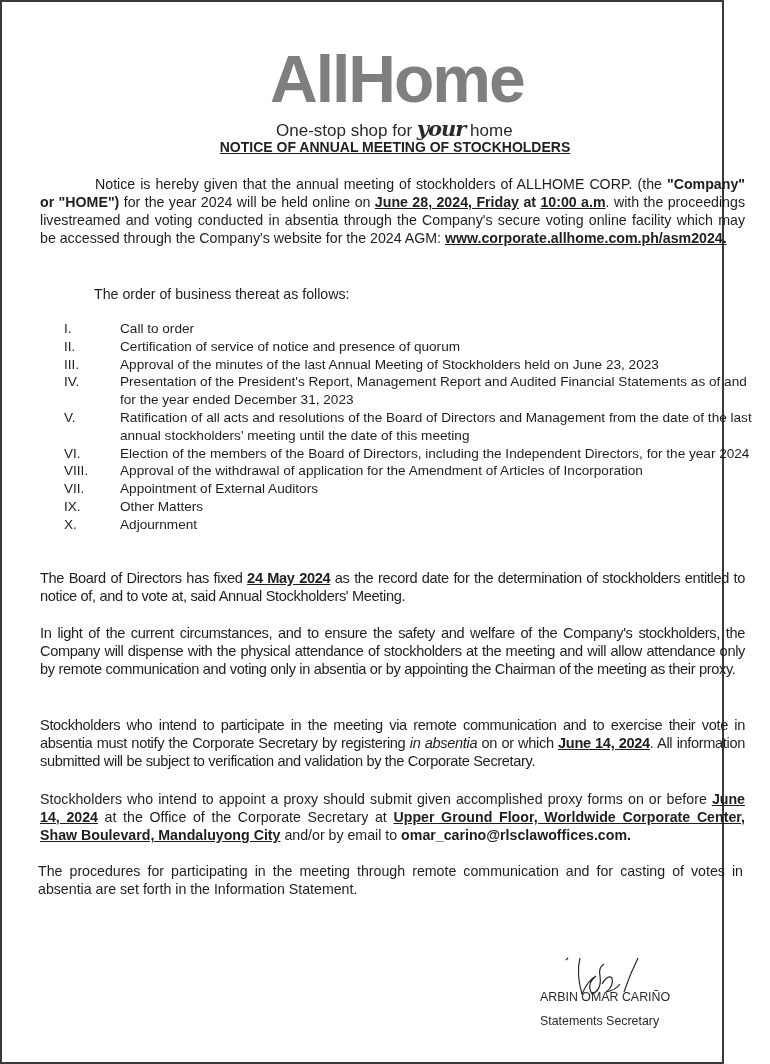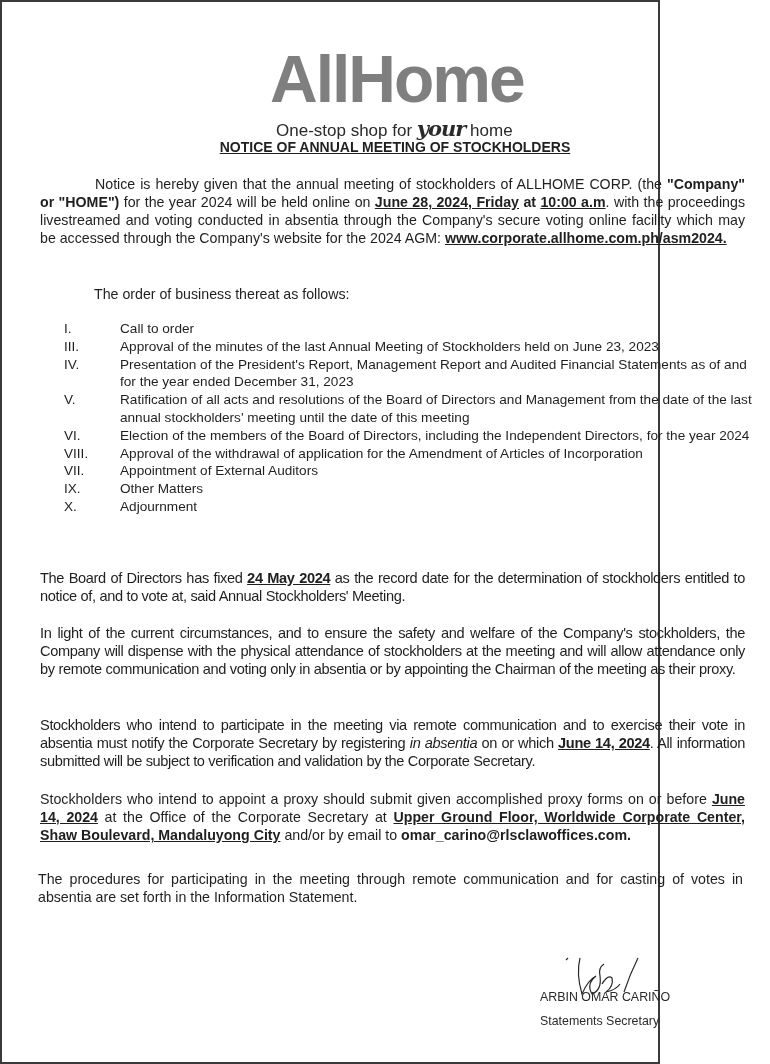--- a/index.html
+++ b/index.html
@@ -1,18 +1,18 @@
 <!DOCTYPE html>
 <html><head>
 <meta charset="utf-8">
 <style>
   html, body { margin: 0; padding: 0; background: #ffffff; }
   body { width: 770px; height: 1064px; overflow: hidden; }
   .page {
-    position: relative; width: 660px; height: 1064px; box-sizing: border-box;
+    position: relative; width: 724px; height: 1064px; box-sizing: border-box;
     border-top: 2px solid #3a3a3a; border-left: 2px solid #3a3a3a;
     border-right: 2px solid #3a3a3a; border-bottom: 2px solid #3a3a3a;
     background: #ffffff; color: #1f1f1f;
     font-family: "Liberation Sans", sans-serif;
   }
   .logo { position: absolute; left: 268px; top: 44px; width: 250px; height: 90px; }
   .logo-word {
     position: absolute; left: 0; top: 0; font-family: "Liberation Sans", sans-serif;
     font-weight: bold; font-size: 66px; color: #7f7f7f; letter-spacing: -2px; line-height: 66px;
   }
@@ -64,20 +64,24 @@
   </div>
 
   <div class="order-intro">The order of business thereat as follows:</div>
 
   <div class="agenda" id="agenda">
       <div class="agenda-row">
         <div class="agenda-num">I.</div>
         <div class="agenda-text">Call to order</div>
       </div>
       <div class="agenda-row">
+        <div class="agenda-num">II.</div>
+        <div class="agenda-text">Certification of service of notice and presence of quorum</div>
+      </div>
+      <div class="agenda-row">
         <div class="agenda-num">III.</div>
         <div class="agenda-text">Approval of the minutes of the last Annual Meeting of Stockholders held on June 23, 2023</div>
       </div>
       <div class="agenda-row">
         <div class="agenda-num">IV.</div>
         <div class="agenda-text">Presentation of the President's Report, Management Report and Audited Financial Statements as of and for the year ended December 31, 2023</div>
       </div>
       <div class="agenda-row">
         <div class="agenda-num">V.</div>
         <div class="agenda-text">Ratification of all acts and resolutions of the Board of Directors and Management from the date of the last annual stockholders'  meeting until the date of this meeting</div>
@@ -111,21 +115,21 @@
   <div class="para condensed" style="top:622px;">In light of the current circumstances, and to ensure the safety and welfare of the Company's stockholders, the Company will dispense with the physical attendance of stockholders at the meeting and will allow attendance only by remote communication and voting only in absentia or by appointing the Chairman of the meeting as their proxy.</div>
 
   <div class="para condensed" style="top:714px;">
     <span>Stockholders who intend to participate in the meeting via remote communication and to exercise their vote in absentia must notify the Corporate Secretary by registering </span><i>in absentia</i><span> on or which </span><span class="u">June 14, 2024</span><span>.  All information submitted will be subject to verification and validation by the Corporate Secretary.</span>
   </div>
 
   <div class="para" style="top:788px;">
     <span>Stockholders who intend to appoint a proxy should submit given accomplished proxy forms on or before </span><span class="u">June 14, 2024</span><span> at the Office of the Corporate Secretary at </span><span class="u">Upper Ground Floor, Worldwide Corporate Center, Shaw Boulevard, Mandaluyong City</span><span> and/or by email to </span><b>omar_carino@rlsclawoffices.com.</b>
   </div>
 
-  <div class="para" style="top:860px; left:36px;margin-top:8px;">The procedures for participating in the meeting through remote communication and for casting of votes in absentia are set forth in the Information Statement.</div>
+  <div class="para" style="top:860px; left:36px;">The procedures for participating in the meeting through remote communication and for casting of votes in absentia are set forth in the Information Statement.</div>
 
   <div class="sig-area">
     <svg class="sig-svg" viewBox="0 0 100 46">
       <path d="M8 6 L10 4 M22 4 Q18 20 24 40 Q30 26 38 22 Q28 30 34 40 Q44 36 42 22 Q40 14 46 10 M44 30 Q50 20 54 24 Q56 32 48 38 Q58 36 62 30 M66 38 Q72 20 80 4" fill="none" stroke="#2a2a2a" stroke-width="1.2"></path>
     </svg>
     <div class="sig-name">ARBIN OMAR CARIÑO</div>
     <div class="sig-title">Statements Secretary</div>
   </div>
 
 </div>

